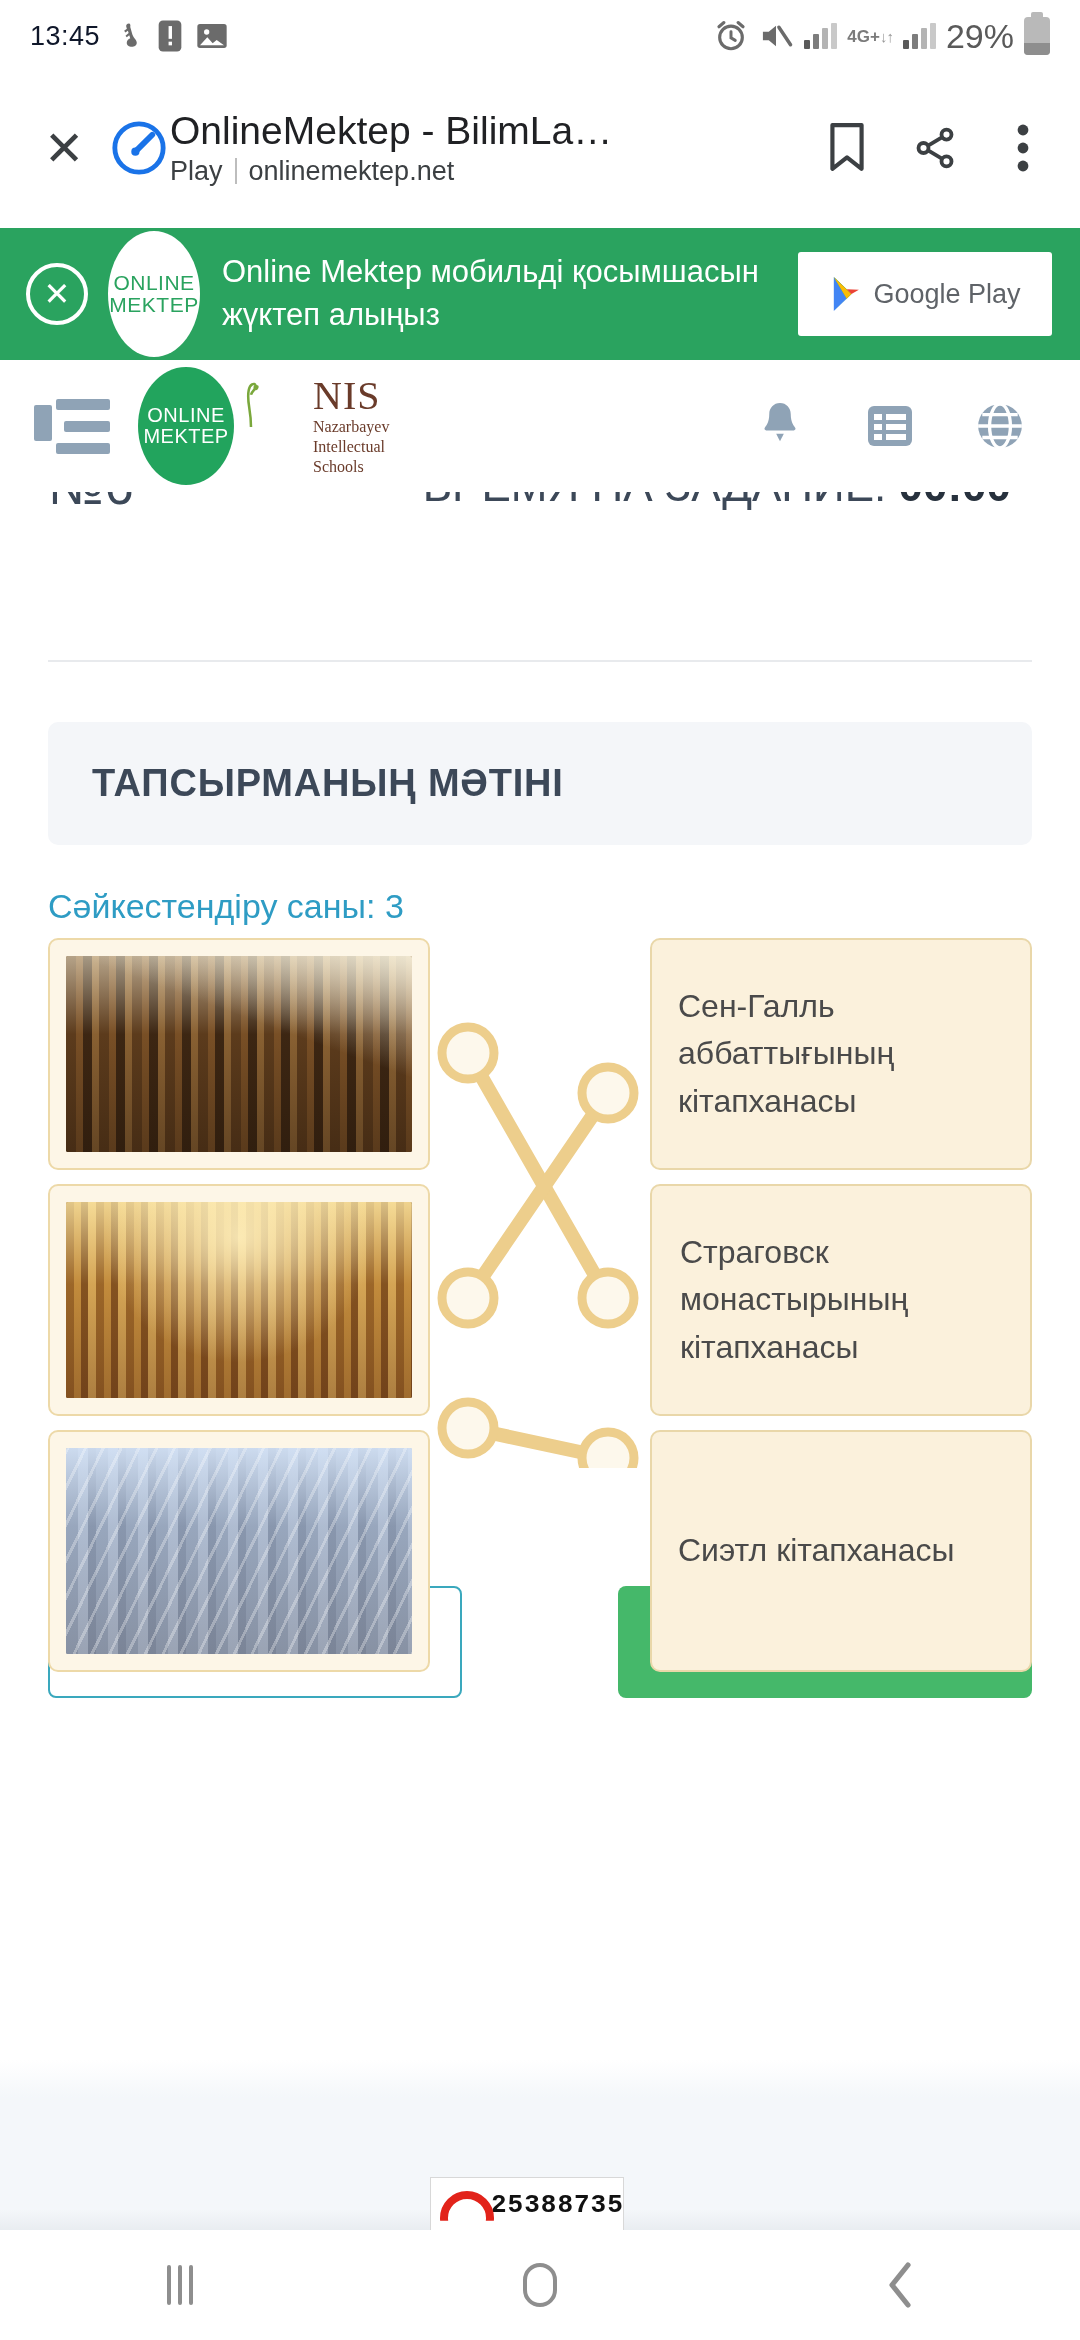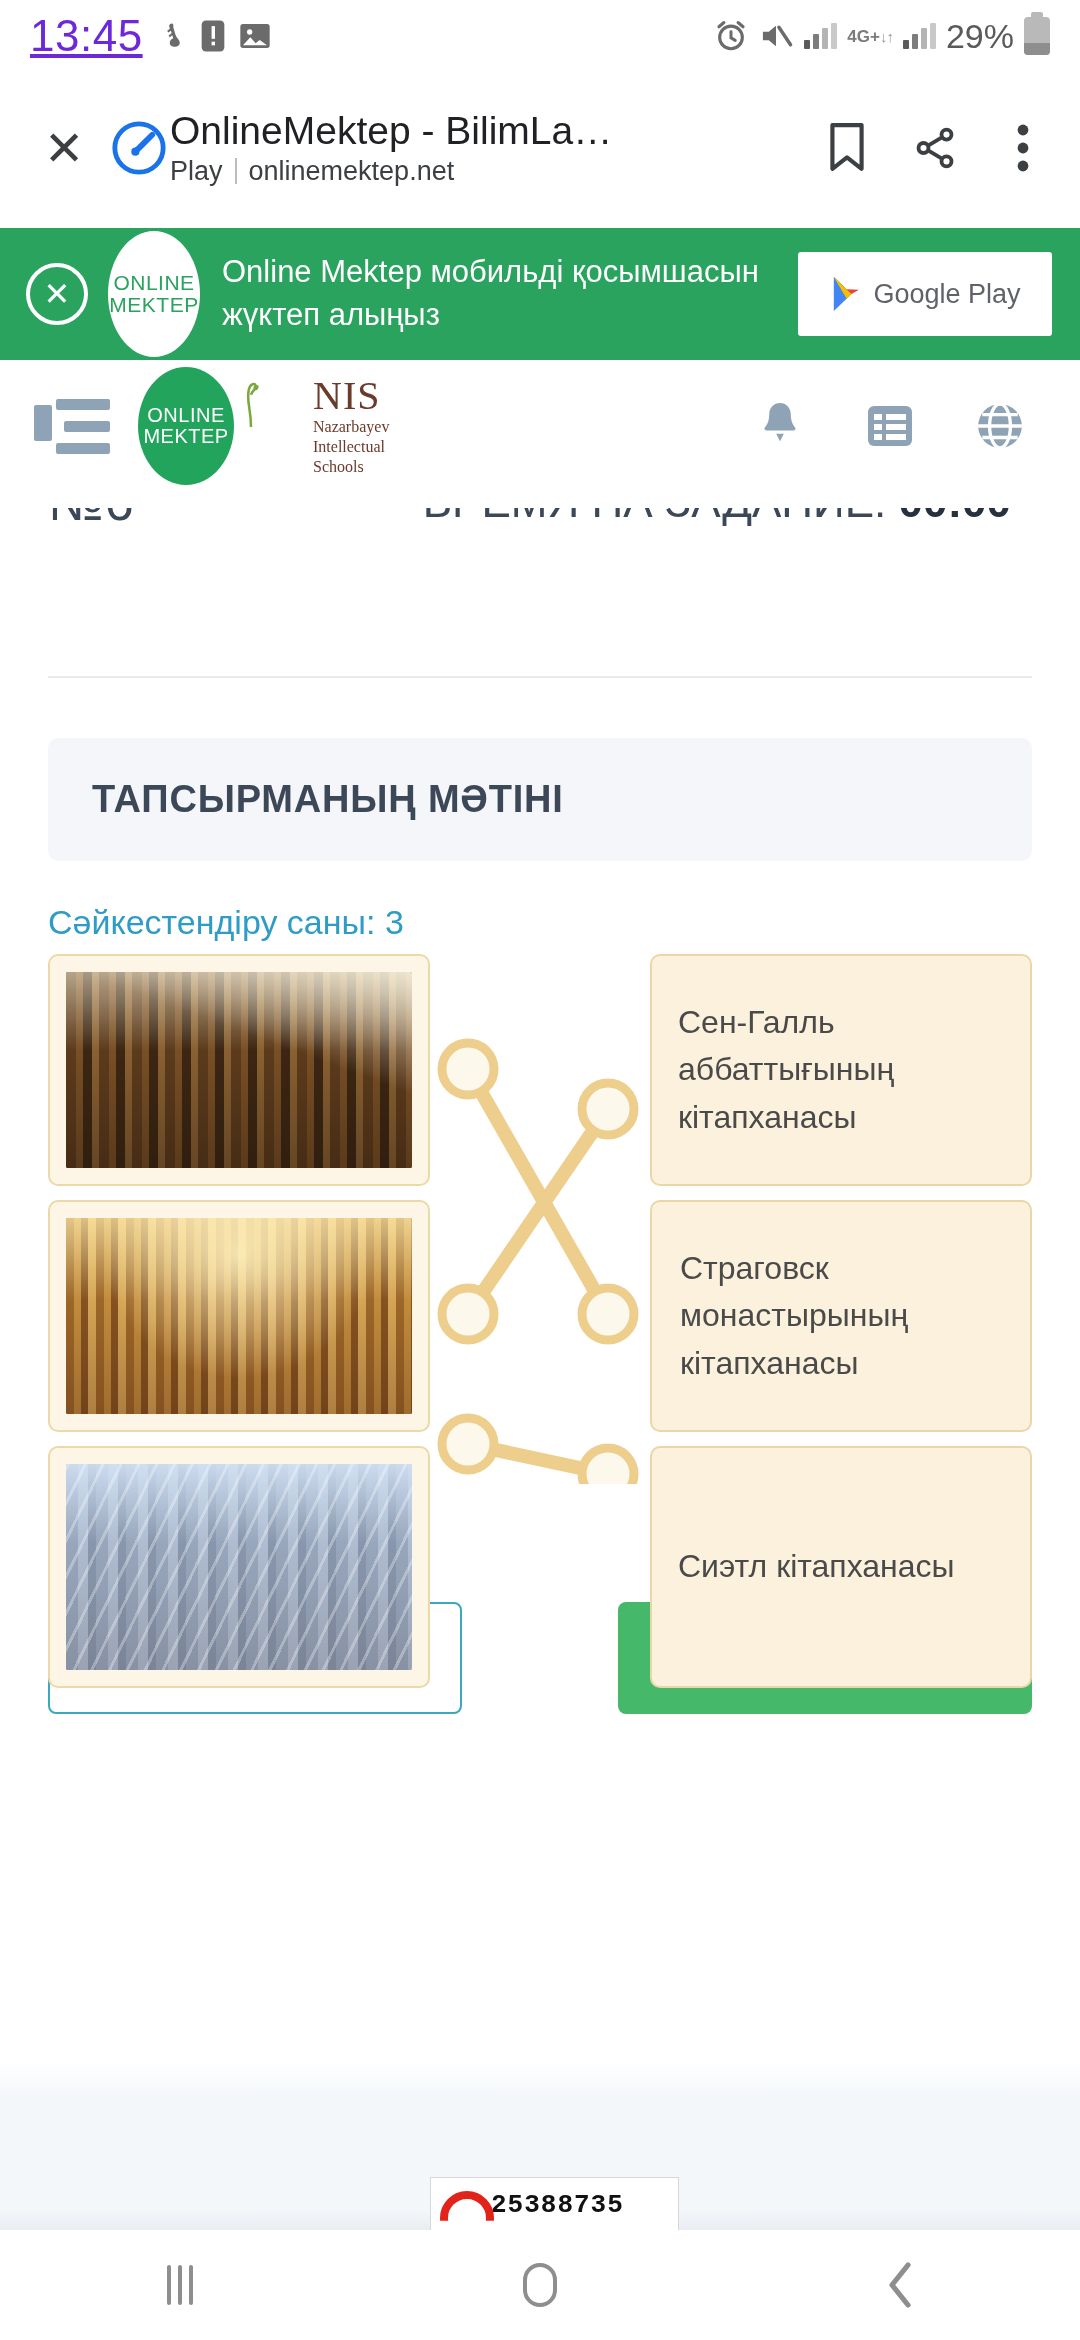--- a/index.html
+++ b/index.html
@@ -11,21 +11,21 @@
   }
   .phone { position: relative; width: 1080px; height: 2340px; background:#fff; }
 
   
   .statusbar {
     position:absolute; top:0; left:0; width:1080px; height:72px;
     display:flex; align-items:center; justify-content:space-between;
     padding:0 30px; background:#ffffff;
   }
   .sb-left { display:flex; align-items:center; gap:14px; }
-  .sb-time { font-size:44px; color:#6d28d9; letter-spacing:0.5px;text-decoration:underline; }
+  .sb-time { font-size:27px; color:#0f172a; letter-spacing:0.5px; }
   .sb-right { display:flex; align-items:center; gap:10px; }
   .sb-pct { font-size:34px; color:#5a5a5a; letter-spacing:0px; }
   .ico { display:inline-flex; align-items:center; justify-content:center; }
 
   
   .bars { display:inline-flex; align-items:flex-end; gap:3px; height:26px; }
   .bars i { display:block; width:6px; background:#9a9a9a; border-radius:1px; }
   .bars i:nth-child(1){height:9px;background:#5a5a5a}
   .bars i:nth-child(2){height:15px;background:#7d7d7d}
   .bars i:nth-child(3){height:21px;background:#b4b4b4}
@@ -91,21 +91,21 @@
   .nis-logo { margin-left:6px; display:flex; align-items:flex-start; flex:none;gap:48px; }
   .nis-leaf { width:22px; height:46px; position:relative; margin-top:6px; }
   .nis-text { margin-left:3px; line-height:1.05; }
   .nis-text .nis { font-family:"Liberation Serif", serif; font-size:40px; color:#6a3b2a; letter-spacing:1px; }
   .nis-text .sub { font-family:"Liberation Serif", serif; font-size:16px; color:#6a3b2a; line-height:1.25; }
   .hdr-spacer { flex:1; }
   .hdr-icons { display:flex; align-items:center; gap:58px; padding-right:20px; }
   .hdr-ico { width:52px; height:52px; display:flex; align-items:center; justify-content:center; }
 
   
-  .content { position:absolute; top:508px; left:0; width:1080px; height:1568px; background:#ffffff; overflow:hidden;}
+  .content { position:absolute; top:492px; left:0; width:1080px; height:1568px; background:#ffffff; overflow:hidden;}
   .qhead { position:relative; height:168px; overflow:hidden; }
   .qhead-inner { position:absolute; top:-36px; left:0; width:1080px; display:flex; align-items:flex-start; padding:0 48px;}
   .qnum { font-size:52px; color:#3c4858; letter-spacing:1px; }
   .qtimer { margin-left:288px; font-size:44px; color:#3c4858; line-height:1.35; }
   .qtimer b { color:#27313d; }
   .hr { height:2px; background:#e8eaed; margin:0 48px; }
 
   .taskbox { margin:60px 48px 0 48px; background:#f4f6f9; border-radius:10px;
              padding:40px 44px; }
   .taskbox .t { font-size:38px; font-weight:bold; color:#3c4858; letter-spacing:0.8px; }
@@ -164,21 +164,21 @@
   .btn-back { width:414px; height:112px; border:2px solid #3aa8bd; border-radius:8px;
               background:#ffffff; display:flex; align-items:center; justify-content:center; gap:56px;
               color:#3aa8bd; font-size:34px; }
   .btn-next { width:414px; height:112px; border:none; border-radius:8px;
               background:#45b86a; display:flex; align-items:center; justify-content:center; gap:56px;
               color:#ffffff; font-size:34px; }
 
   
   .footer { position:absolute; top:2060px; left:0; width:1080px; height:170px;
             background:linear-gradient(180deg,#ffffff 0%, #f4f7fa 22%, #f4f7fa 88%, #e9edf1 100%); }
-  .counter { position:absolute; left:430px; top:2177px; width:249px; height:56px;
+  .counter { position:absolute; left:430px; top:2177px; width:194px; height:56px;
              background:#ffffff; border:1px solid #d8d8d8; display:flex; align-items:center;
              overflow:hidden; }
   .counter .arc { width:56px; height:56px; position:relative; flex:none; }
   .counter .arc::before { content:""; position:absolute; left:9px; top:14px; width:38px; height:38px;
              border:8px solid #e2231a; border-radius:50%;
              clip-path: polygon(0 0, 100% 0, 100% 55%, 0 55%); }
   .counter .num { font-family:"Liberation Mono", monospace; font-size:26px; color:#111; font-weight:bold;
              letter-spacing:1px; margin-left:4px; }
 
   

